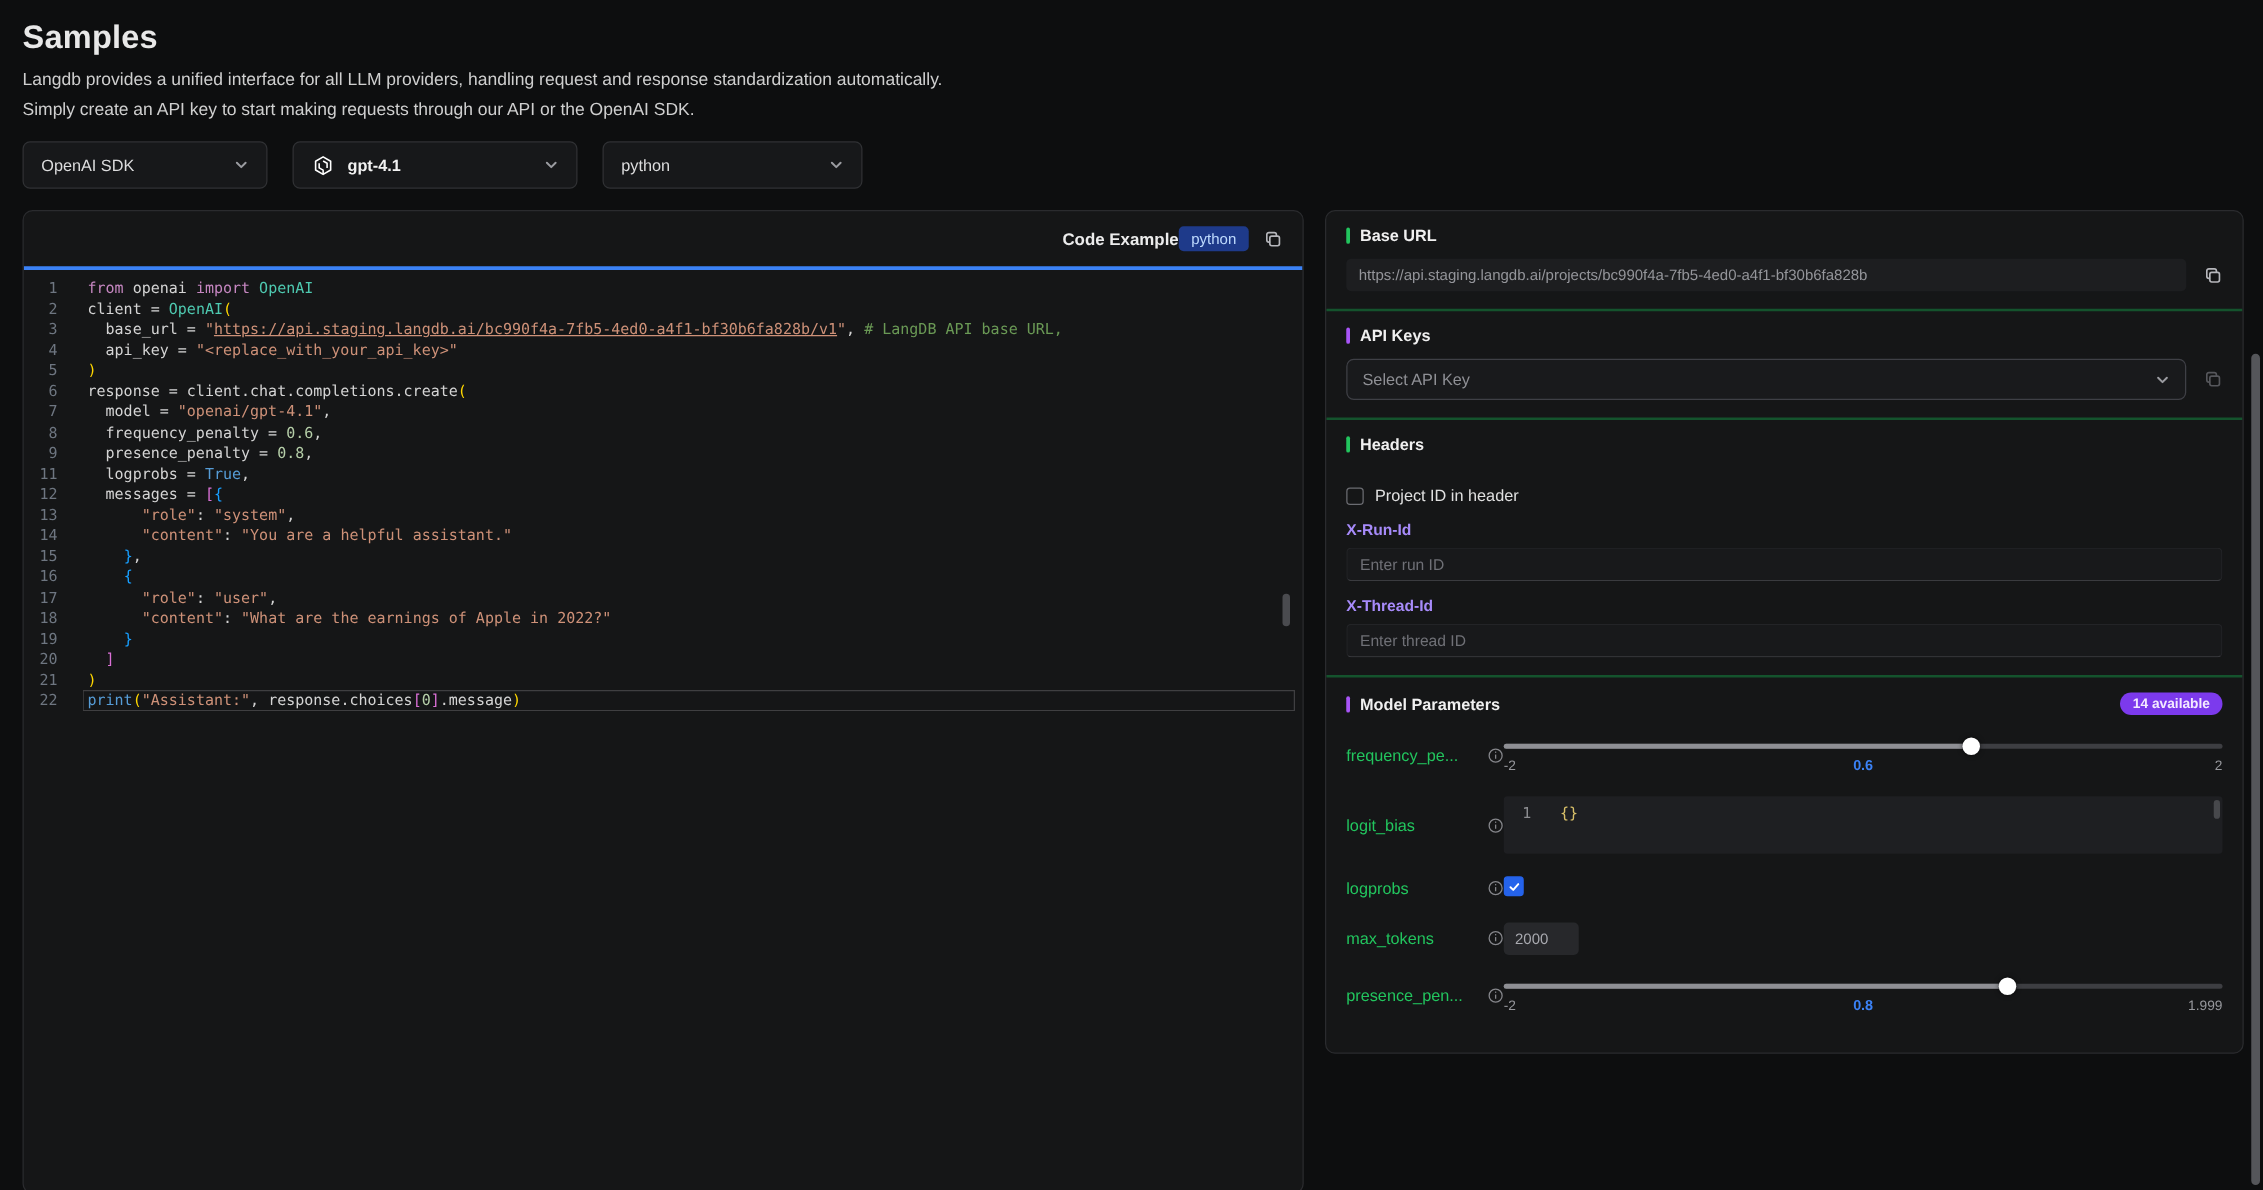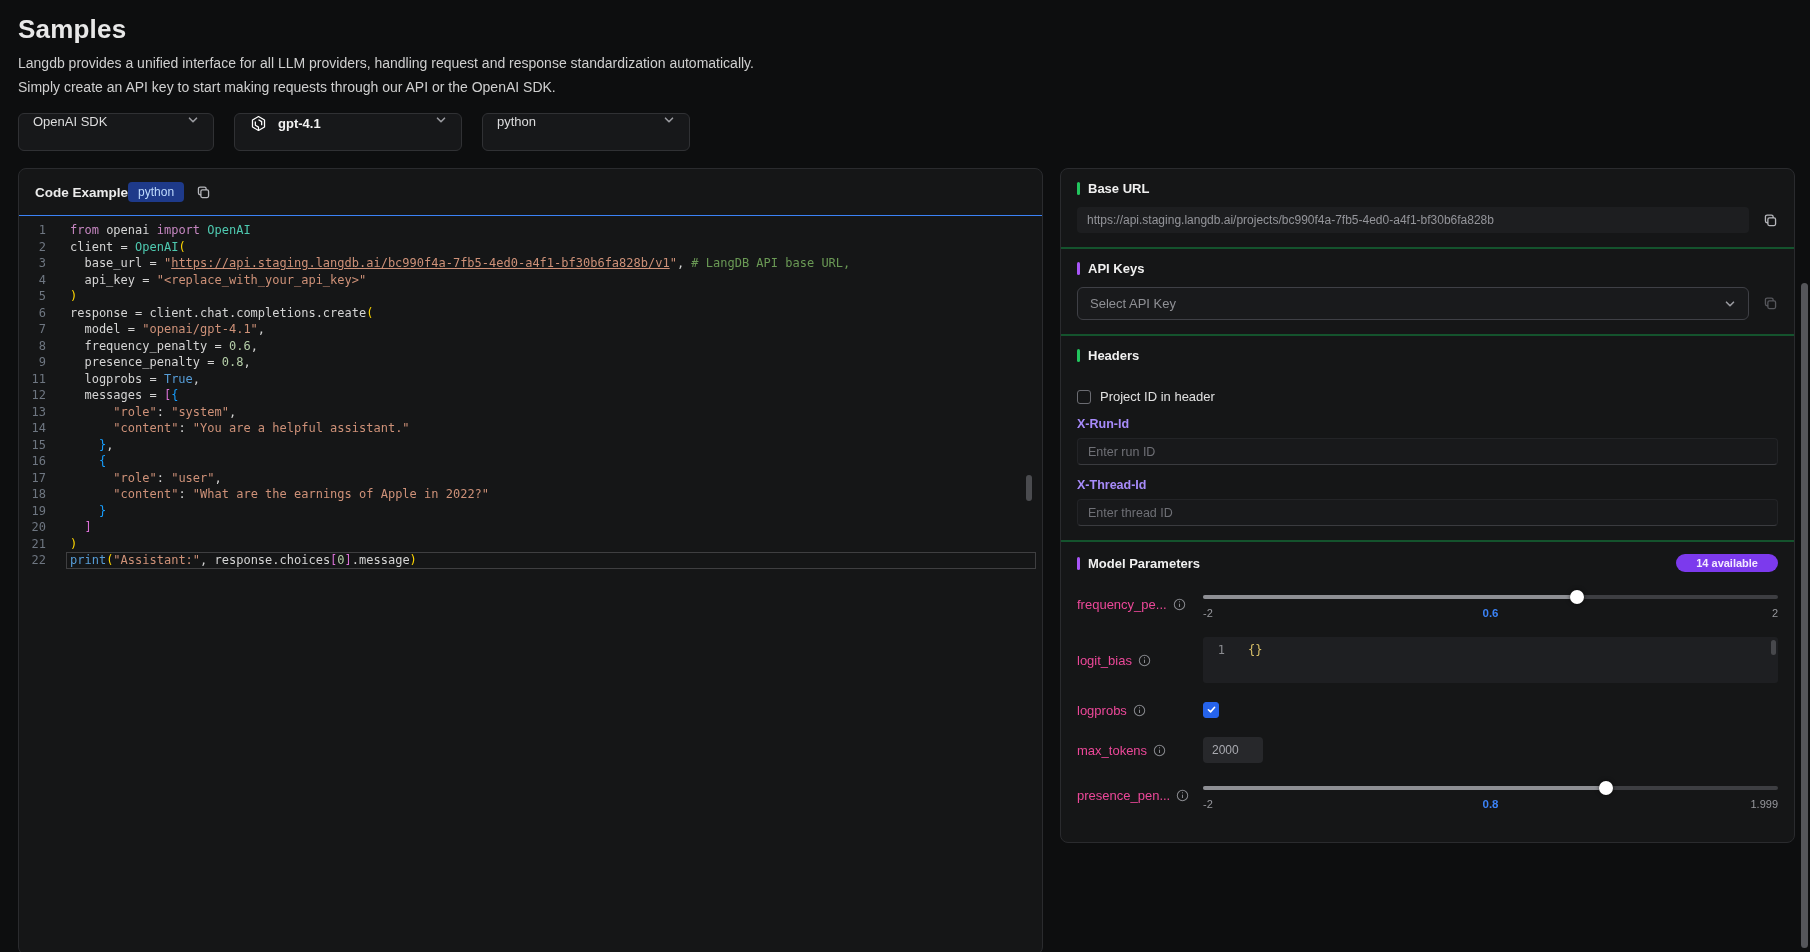--- a/index.html
+++ b/index.html
@@ -15,35 +15,35 @@
   
   .page-header { padding: 14px 0 0 18px; }
   .page-header h1 { font-size: 26px; font-weight: 700; letter-spacing: 0.2px; }
   .page-header .desc { font-size: 14px; line-height: 20px; color: #cfcfcf; margin-top: 4px; }
   .page-header .desc:first-of-type { margin-top: 8px; }
 
   
   .selector-row { display: flex; gap: 20px; margin: 16px 0 0 18px; }
   .dd {
     height: 38px; background: #17181a; border: 1px solid #303134; border-radius: 6px;
-    display: flex; align-items: flex-start; justify-content: space-between;
-    padding: 0 14px; font-size: 13px; color: #dcdcdd; cursor: pointer;
+    display: flex; align-items: center; justify-content: space-between;
+    padding: 12px 14px; font-size: 13px; color: #dcdcdd; cursor: pointer;
   }
   .dd-left { display: flex; align-items: center; gap: 10px; }
   .dd .bold { font-weight: 700; color: #f2f2f2; }
   .chev { color: #9a9ba0; display: inline-flex; }
 
   
   .main-row { display: flex; gap: 17px; margin: 17px 0 0 18px; align-items: flex-start; }
   .panel { background: #151617; border: 1px solid #2a2b2e; border-radius: 8px; overflow: hidden; }
   .code-panel { width: 1025px; height: 787px; position: relative; }
   .config-panel { width: 735px; height: 675px; }
   .panel-header {
-    height: 47px; display: flex; align-items: center; justify-content: flex-start;
-    padding: 0 16px; border-bottom: 1px solid #3b82f6;
+    height: 47px; display: flex; align-items: center; justify-content: flex-end;
+    padding: 0 16px; border-bottom: 3px solid #3b82f6;
   }
   .panel-title { font-size: 13.5px; font-weight: 700; color: #ececec; }
   .panel-header-right { display: flex; align-items: center; gap: 12px; }
   .lang-badge {
     background: var(--python-badge-bg, #1e3a8a); color: var(--python-badge-text, #bfdbfe);
     font-size: 12px; padding: 3px 10px; border-radius: 4px;
   }
   .icon-btn { color: #b6b7bc; display: inline-flex; cursor: pointer; }
   .icon-btn.muted { color: #56575c; }
 
@@ -99,26 +99,26 @@
   .field-label { margin-top: 13px; font-size: 12.5px; font-weight: 700; color: var(--header-label-purple, #a78bfa); }
   .field-input {
     margin-top: 7px; width: 100%; height: 27px; background: #18191b;
     border: 1px solid #232427; border-bottom-color: #3a3b3f; border-radius: 4px;
     color: #e8e8e8; font-size: 12.5px; padding: 0 10px; outline: none;
     font-family: "Liberation Sans", sans-serif;
   }
   .field-input::placeholder { color: #6f7076; }
   .badge-pill {
     background: var(--badge-purple, #7c3aed); color: #f3eaff; font-size: 11px;
-    padding: 3px 20px; border-radius: 999px; font-weight: 600;
+    padding: 3px 10px; border-radius: 999px; font-weight: 600;
   }
 
   
   .param-row { display: flex; align-items: center; margin-top: 18px; }
-  .param-label { width: 126px; flex-shrink: 0; display: flex; align-items: center; gap: 6px; font-size: 13px; color: #ec4899; }
+  .param-label { width: 126px; flex-shrink: 0; display: flex; align-items: center; gap: 6px; font-size: 13px; color: #22c55e; justify-content: space-between; }
   .info { color: #85868b; display: inline-flex; }
   .info svg { width: 13px; height: 13px; }
   .param-control { flex: 1; position: relative; }
   .slider { position: relative; height: 14px; display: flex; align-items: center; cursor: pointer; }
   .slider-track { width: 100%; height: 4px; border-radius: 2px; background: #3d3e42; }
   .slider-fill { position: absolute; left: 0; top: 5px; height: 4px; border-radius: 2px; background: #8e8f94; }
   .slider-thumb {
     position: absolute; top: 50%; width: 14px; height: 14px; border-radius: 50%;
     background: #ffffff; transform: translate(-50%, -50%); box-shadow: 0 0 4px rgba(0,0,0,0.6);
   }

